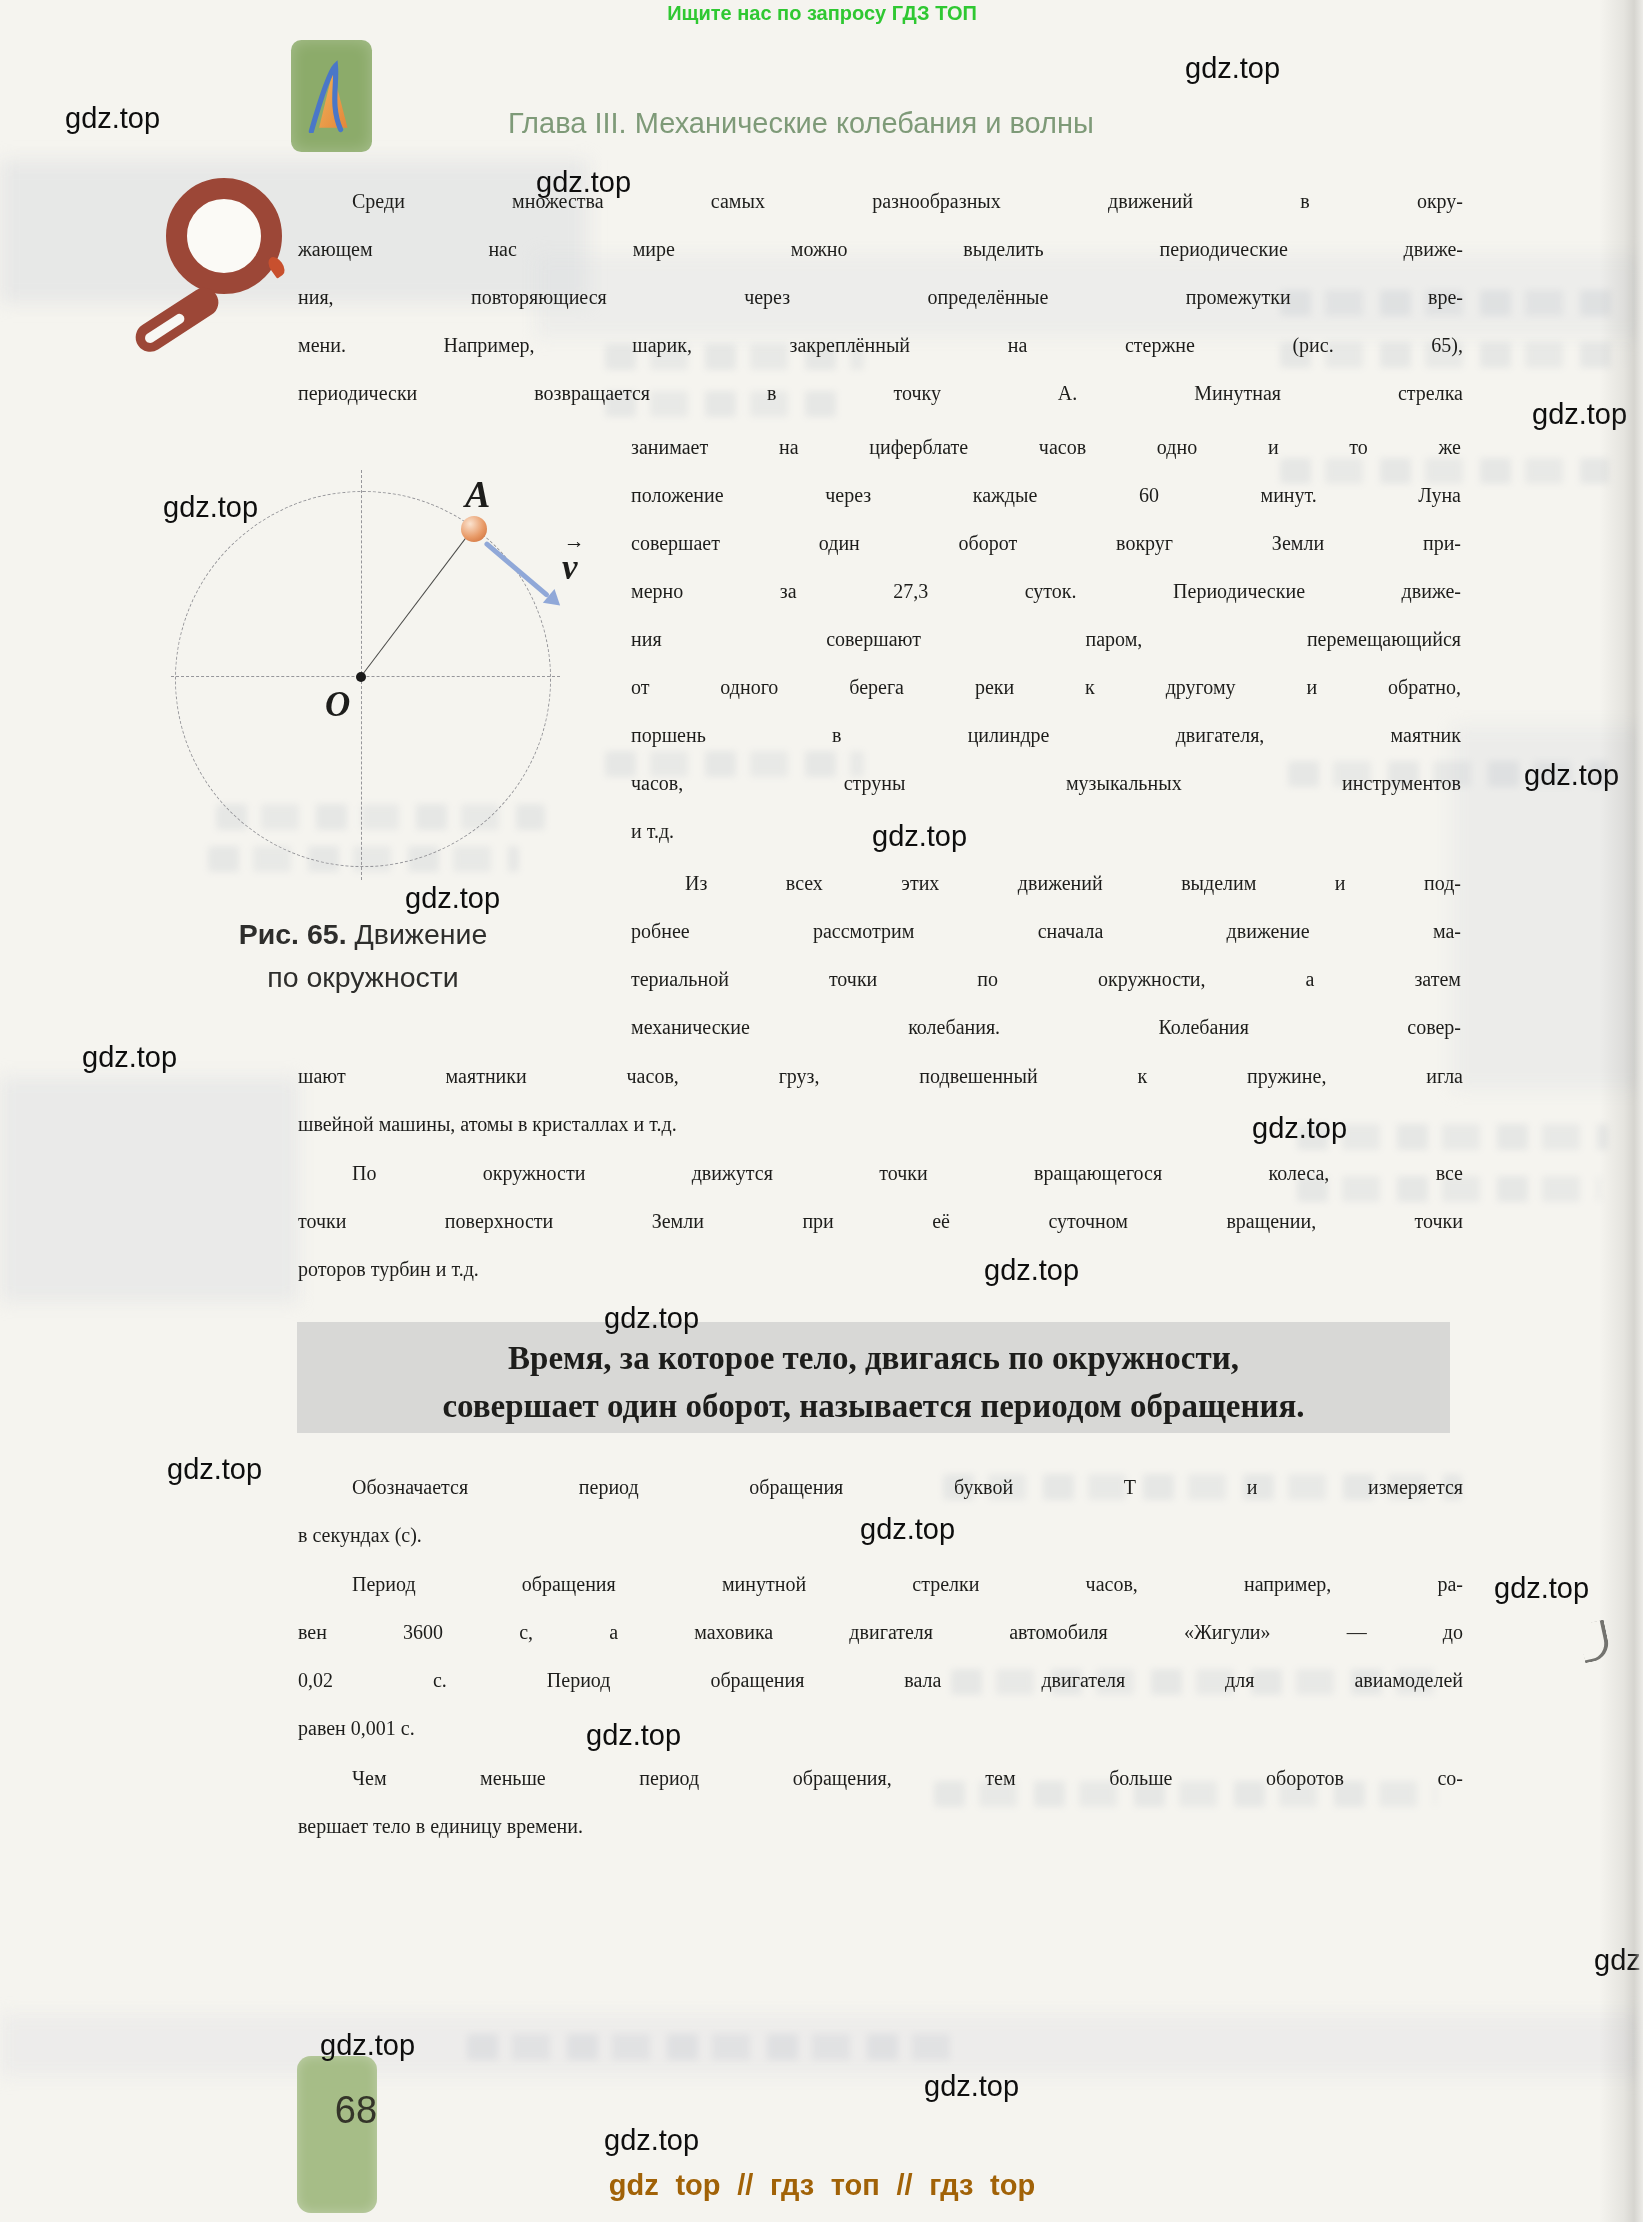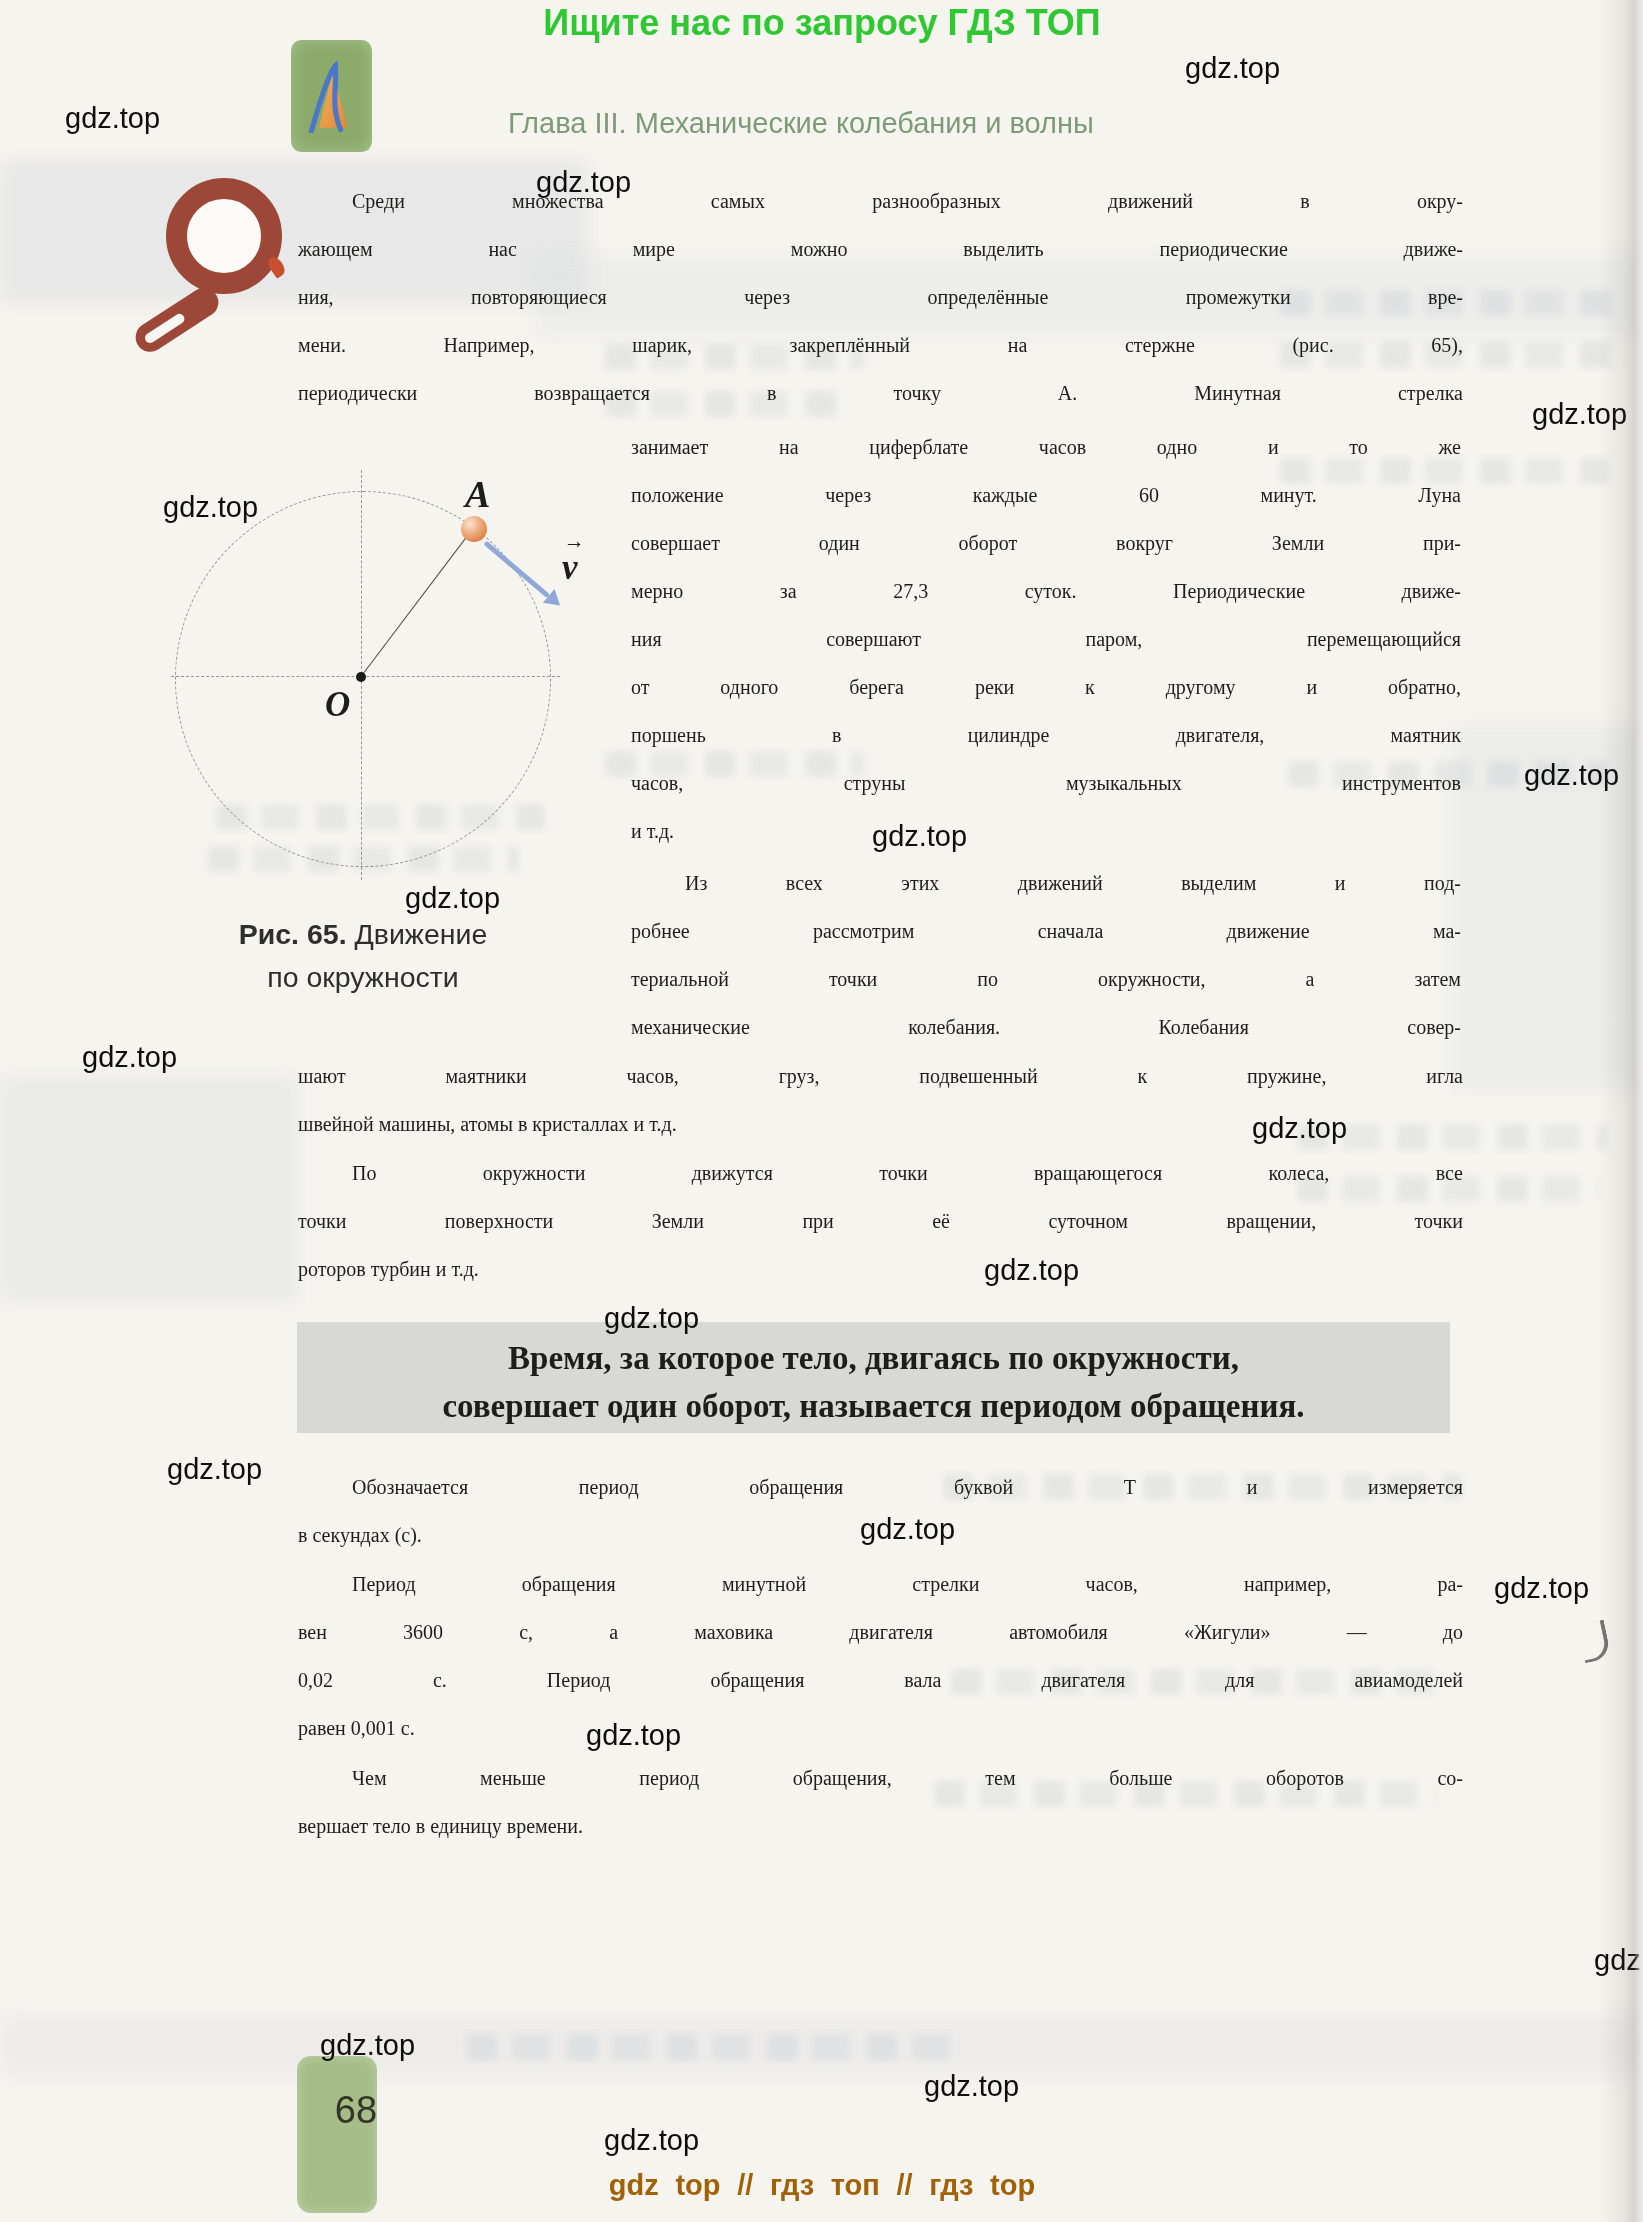--- a/index.html
+++ b/index.html
@@ -9,21 +9,21 @@
   .band{position:absolute;filter:blur(8.6px);pointer-events:none;}
   .g{position:absolute;height:26px;border-radius:3.5px;opacity:.23;filter:blur(3.5px);pointer-events:none;
      background:repeating-linear-gradient(90deg, rgba(140,152,170,.6) 0 31px, transparent 31px 45px,
        rgba(140,152,170,.5) 45px 83px, transparent 83px 100px);}
   .page-edge{position:absolute;top:0;right:0;width:45px;height:2222px;
       background:linear-gradient(90deg, rgba(0,0,0,0) 0%, rgba(90,88,82,.10) 55%, rgba(90,88,82,.20) 78%, #efeeea 100%);}
   .curl{position:absolute;left:1581px;top:1622px;width:22.5px;height:36px;border-right:4.3px solid #4a4a46;
         border-bottom:3.5px solid #4a4a46;border-radius:0 0 19px 0;transform:rotate(-12deg);opacity:.75;}
   
   .banner{position:absolute;left:0;right:0;top:1.7px;text-align:center;
-          font-family:"Liberation Sans",sans-serif;font-size:36px;font-weight:bold;}
+          font-family:"Liberation Sans",sans-serif;font-size:20px;font-weight:bold;}
   .footer{position:absolute;left:0;right:0;top:2169px;text-align:center;
           font-family:"Liberation Sans",sans-serif;font-size:29px;font-weight:bold;word-spacing:8.6px;}
   
   .chapter-tab{position:absolute;left:291px;top:40px;width:81px;height:112px;background:#8cab6a;
                border-radius:10.4px;box-shadow:inset 0 0 15.6px rgba(255,255,255,.25);}
   .chapter-tab svg{position:absolute;left:14.7px;top:19px;}
   .chapter-title{position:absolute;left:484px;top:107px;font-family:"Liberation Sans",sans-serif;
                  font-size:29px;color:#7e9a78;margin-left:24px;}
   
   .wm{position:absolute;font-family:"Liberation Sans",sans-serif;font-size:29px;color:#0e0e0e;white-space:nowrap;}

